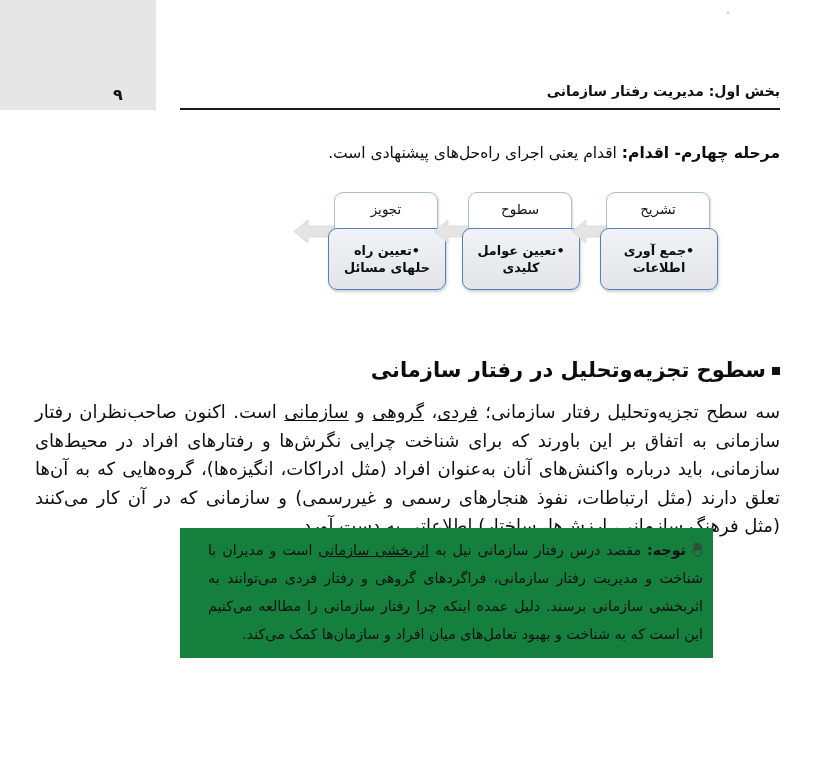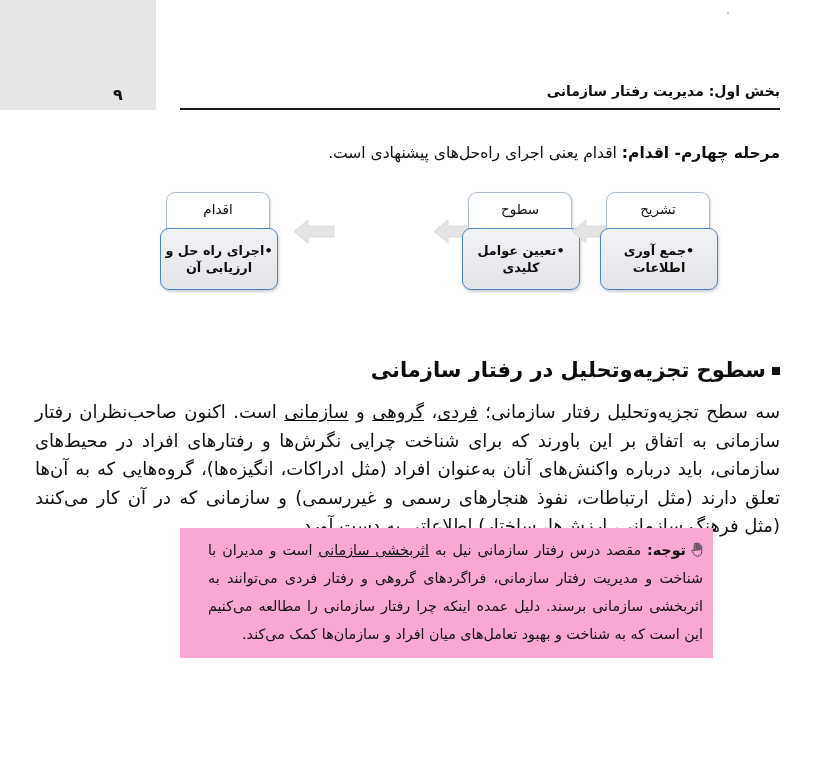--- a/index.html
+++ b/index.html
@@ -173,21 +173,21 @@
   }
   .body-para u { text-decoration: underline; text-underline-offset: 2px; }
 
   
   .note-box {
     position: absolute;
     right: 102px;
     top: 528px;
     width: 533px;
     padding: 8px 10px 10px 28px;
-    background: #f9a8d4;
+    background: #15803d;
     box-sizing: border-box;
   }
   .note-text {
     font-size: 14.3px;
     line-height: 28px;
     color: #101010;
     text-align: justify;
     text-align-last: right;
   }
   .note-text b { font-weight: bold; }
@@ -221,35 +221,35 @@
 <div class="header-rule"></div>
 
 <div class="dot-artifact"></div>
 
 <div class="intro-line">
   <b>مرحله چهارم- اقدام:</b><span> اقدام یعنی اجرای راه‌حل‌های پیشنهادی است.</span>
 </div>
 
 <div class="flow">
 
-  <div class="stage" style="left:160px;">
-    <div class="top-card">
-      <div class="top-card-label">اقدام</div>
-    </div>
-    <div class="bottom-card">
-      <span class="bottom-card-label">•اجرای راه حل و ارزیابی آن</span>
-    </div>
-  </div>
 
   <div class="arrow" style="left:292px;">
     <svg width="44" height="26" viewBox="0 0 44 26" xmlns="http://www.w3.org/2000/svg">
       <path d="M16 2 L16 8 L42 8 L42 19 L16 19 L16 25 L2 13.5 Z" fill="#e4e4e4" stroke="#dcdcdc" stroke-width="1"></path>
     </svg>
   </div>
 
+  <div class="stage" style="left:328px;">
+    <div class="top-card">
+      <div class="top-card-label">تجویز</div>
+    </div>
+    <div class="bottom-card">
+      <span class="bottom-card-label">•تعیین راه حلهای مسائل</span>
+    </div>
+  </div>
 
   <div class="arrow" style="left:432px;">
     <svg width="44" height="26" viewBox="0 0 44 26" xmlns="http://www.w3.org/2000/svg">
       <path d="M16 2 L16 8 L42 8 L42 19 L16 19 L16 25 L2 13.5 Z" fill="#e4e4e4" stroke="#dcdcdc" stroke-width="1"></path>
     </svg>
   </div>
 
   <div class="stage" style="left:462px;">
     <div class="top-card">
       <div class="top-card-label">سطوح</div>

